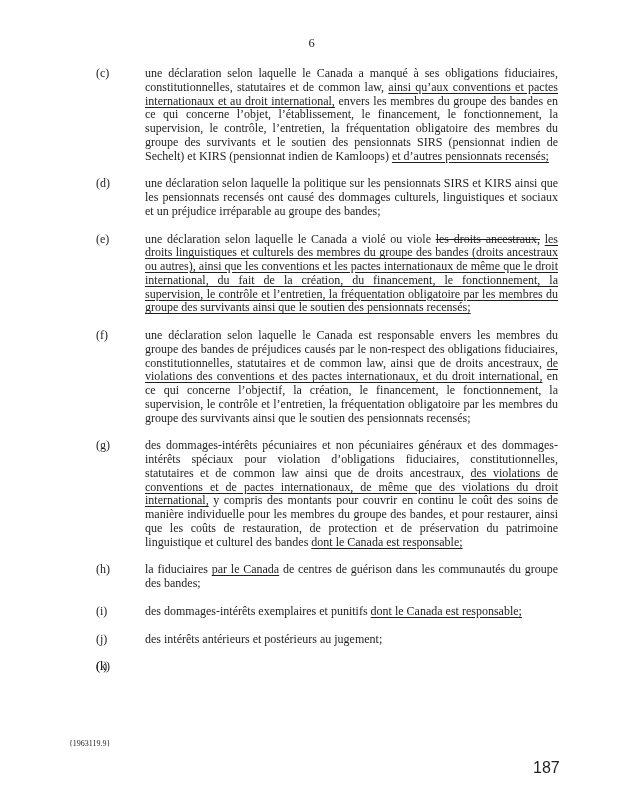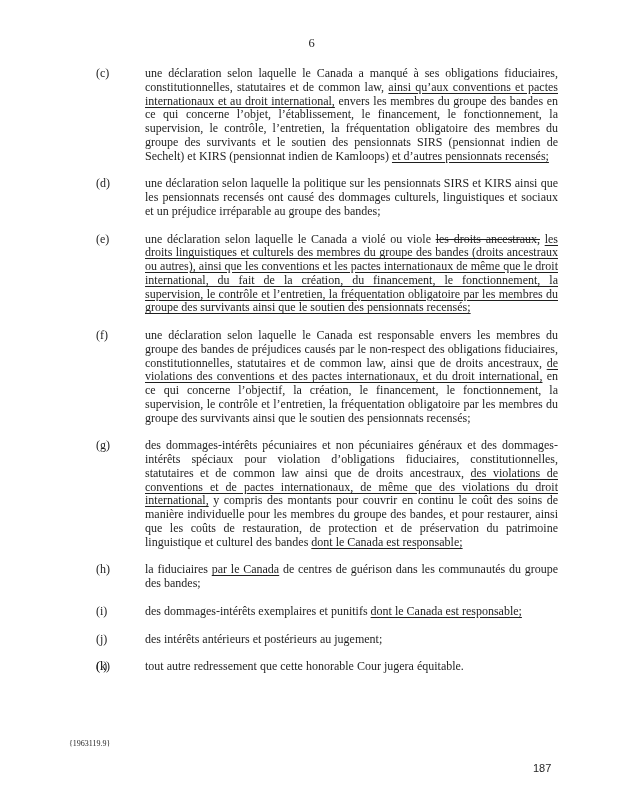--- a/index.html
+++ b/index.html
@@ -50,39 +50,39 @@
     left: 69px;
     top: 739px;
     font-size: 8px;
     line-height: 10px;
   }
   .footer-page-num {
     position: absolute;
     left: 533px;
     top: 762px;
     font-family: "Liberation Sans", "DejaVu Sans", sans-serif;
-    font-size: 11px;
+    font-size: 16px;
     line-height: 12px;
   }
 </style>
 </head>
 <body>
 
 <div class="page">
   <div class="header-num">6</div>
 
   <div class="relief-list" id="relief-list">
       <div class="item"><span class="label">(c)</span><span><span class="seg-normal">une déclaration selon laquelle le Canada a manqué à ses obligations fiduciaires, constitutionnelles, statutaires et de common law, </span><span class="seg-underline">ainsi qu’aux conventions et pactes internationaux et au droit international,</span><span class="seg-normal"> envers les membres du groupe des bandes en ce qui concerne l’objet, l’établissement, le financement, le fonctionnement, la supervision, le contrôle, l’entretien, la fréquentation obligatoire des membres du groupe des survivants et le soutien des pensionnats SIRS (pensionnat indien de Sechelt) et KIRS (pensionnat indien de Kamloops) </span><span class="seg-underline">et d’autres pensionnats recensés;</span></span></div>
       <div class="item"><span class="label">(d)</span><span><span class="seg-normal">une déclaration selon laquelle la politique sur les pensionnats SIRS et KIRS ainsi que les pensionnats recensés ont causé des dommages culturels, linguistiques et sociaux et un préjudice irréparable au groupe des bandes;</span></span></div>
       <div class="item"><span class="label">(e)</span><span><span class="seg-normal">une déclaration selon laquelle le Canada a violé ou viole </span><span class="seg-strike">les droits ancestraux,</span><span class="seg-normal"> </span><span class="seg-underline">les droits linguistiques et culturels des membres du groupe des bandes (droits ancestraux ou autres), ainsi que les conventions et les pactes internationaux de même que le droit international, du fait de la création, du financement, le fonctionnement, la supervision, le contrôle et l’entretien, la fréquentation obligatoire par les membres du groupe des survivants ainsi que le soutien des pensionnats recensés;</span></span></div>
       <div class="item"><span class="label">(f)</span><span><span class="seg-normal">une déclaration selon laquelle le Canada est responsable envers les membres du groupe des bandes de préjudices causés par le non-respect des obligations fiduciaires, constitutionnelles, statutaires et de common law, ainsi que de droits ancestraux, </span><span class="seg-underline">de violations des conventions et des pactes internationaux, et du droit international,</span><span class="seg-normal"> en ce qui concerne l’objectif, la création, le financement, le fonctionnement, la supervision, le contrôle et l’entretien, la fréquentation obligatoire par les membres du groupe des survivants ainsi que le soutien des pensionnats recensés;</span></span></div>
       <div class="item"><span class="label">(g)</span><span><span class="seg-normal">des dommages-intérêts pécuniaires et non pécuniaires généraux et des dommages-intérêts spéciaux pour violation d’obligations fiduciaires, constitutionnelles, statutaires et de common law ainsi que de droits ancestraux, </span><span class="seg-underline">des violations de conventions et de pactes internationaux, de même que des violations du droit international,</span><span class="seg-normal"> y compris des montants pour couvrir en continu le coût des soins de manière individuelle pour les membres du groupe des bandes, et pour restaurer, ainsi que les coûts de restauration, de protection et de préservation du patrimoine linguistique et culturel des bandes </span><span class="seg-underline">dont le Canada est responsable;</span></span></div>
       <div class="item"><span class="label">(h)</span><span><span class="seg-normal">la fiduciaires </span><span class="seg-underline">par le Canada</span><span class="seg-normal"> de centres de guérison dans les communautés du groupe des bandes;</span></span></div>
       <div class="item"><span class="label">(i)</span><span><span class="seg-normal">des dommages-intérêts exemplaires et punitifs </span><span class="seg-underline">dont le Canada est responsable;</span></span></div>
       <div class="item"><span class="label">(j)</span><span><span class="seg-normal">des intérêts antérieurs et postérieurs au jugement;</span></span></div>
       <div class="item"><span class="label">(k)</span></div>
-      <div class="item"><span class="label">(l)</span><span><span class="seg-normal">tout autre redressement que cette honorable Cour jugera équitable.</span></span></div>
+      <div class="item"><span class="label">(l)</span></div>
     </div>
 
   <div class="footer-doc-id">{1963119.9}</div>
 
   <div class="footer-page-num">187</div>
 </div>
 
 </body></html>

